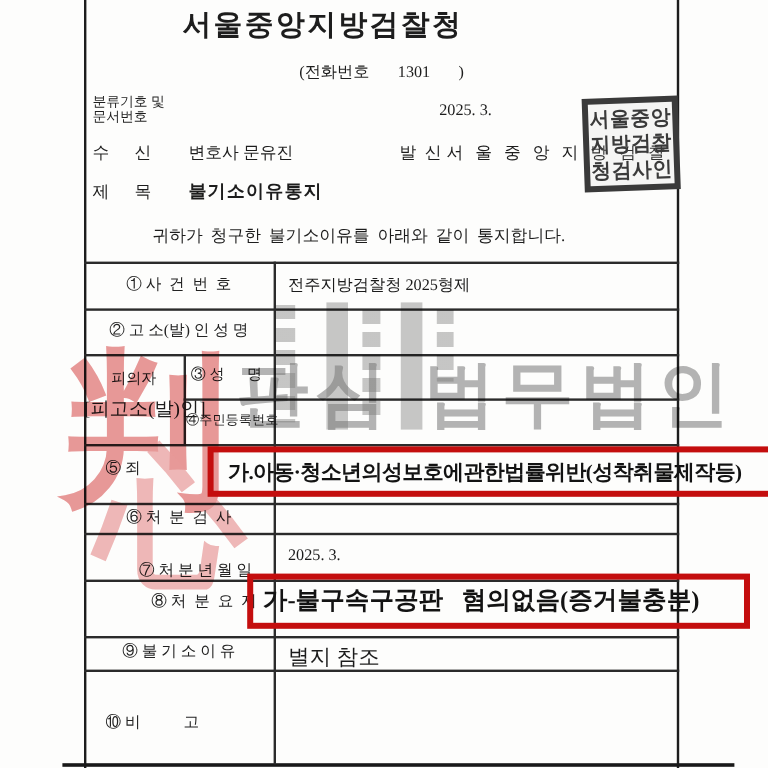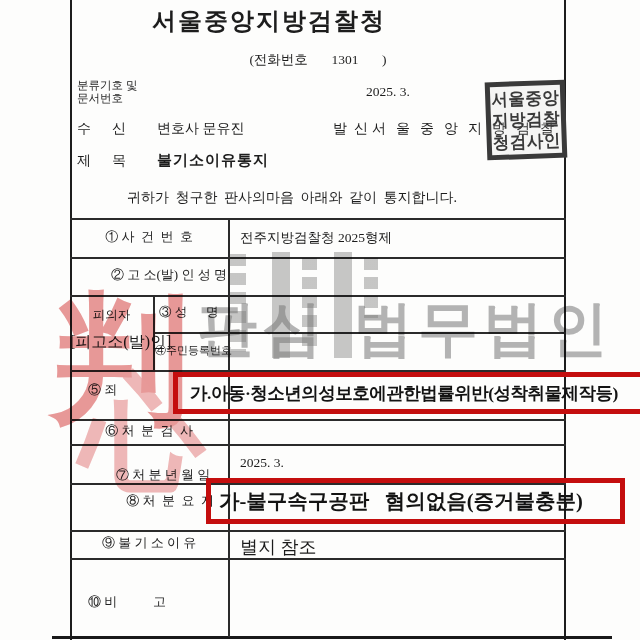--- a/index.html
+++ b/index.html
@@ -59,38 +59,38 @@
 
 <div class="t" style="left:77px;top:121px;font-size:14px;">수      신</div>
 <div class="t" style="left:157px;top:121px;font-size:14px;">변호사 문유진</div>
 
 <div class="t" style="left:333px;top:121px;font-size:14px;">발  신</div>
 <div class="t" style="left:372px;top:121px;font-size:14px;letter-spacing:10px;">서울중앙지방검찰</div>
 
 <div class="t" style="left:77px;top:153px;font-size:14px;">제      목</div>
 <div class="t" style="left:157px;top:152px;font-size:15px;font-weight:700;letter-spacing:1px;">불기소이유통지</div>
 
-<div class="t" style="left:127px;top:190px;font-size:14px;word-spacing:3px;">귀하가 청구한 판사의마음 아래와 같이 통지합니다.</div>
+<div class="t" style="left:127px;top:190px;font-size:14px;word-spacing:3px;">귀하가 청구한 불기소이유를 아래와 같이 통지합니다.</div>
 
 <div>
   <div class="hline" style="left:70px;top:218px;width:496px;"></div>
   <div class="hline" style="left:70px;top:257px;width:496px;"></div>
   <div class="hline" style="left:70px;top:295px;width:496px;"></div>
   <div class="hline" style="left:153px;top:332px;width:413px;"></div>
   <div class="hline" style="left:70px;top:370px;width:496px;"></div>
   <div class="hline" style="left:70px;top:419px;width:496px;"></div>
   <div class="hline" style="left:70px;top:444px;width:496px;"></div>
   <div class="hline" style="left:70px;top:483px;width:496px;"></div>
   <div class="hline" style="left:70px;top:530px;width:496px;"></div>
   <div class="hline" style="left:70px;top:558px;width:496px;"></div>
   <div class="vline" style="left:228px;top:218px;height:419px;"></div>
   <div class="vline" style="left:153px;top:295px;height:75px;"></div>
 
   <div class="t label center" style="left:70px;top:230px;width:158px;">① 사  건  번  호</div>
-  <div class="t label center" style="left:70px;top:268px;width:158px;margin-left:20px;">② 고 소(발) 인 성 명</div>
+  <div class="t label center" style="left:70px;top:268px;width:158px;">② 고 소(발) 인 성 명</div>
   <div class="t" style="left:70px;top:308px;width:83px;text-align:center;font-size:12.5px;">피의자</div>
   <div class="t" style="left:70px;top:333px;width:98px;text-align:center;font-size:16px;">[피고소(발)인]</div>
   <div class="t label" style="left:159px;top:305px;font-size:12.5px;">③ 성      명</div>
   <div class="t label" style="left:155px;top:344px;font-size:11px;">④주민등록번호</div>
   <div class="t label" style="left:88px;top:383px;">⑤ 죄</div>
   <div class="t label center" style="left:70px;top:424px;width:158px;">⑥ 처  분  검  사</div>
   <div class="t label center" style="left:70px;top:457px;width:186px;margin-top:11px;">⑦ 처 분 년 월 일</div>
   <div class="t label center" style="left:70px;top:494px;width:158px;padding-left:21px;">⑧ 처  분  요  지</div>
   <div class="t label center" style="left:70px;top:536px;width:158px;">⑨ 불 기 소 이 유</div>
   <div class="t label" style="left:88px;top:595px;">⑩ 비           고</div>

